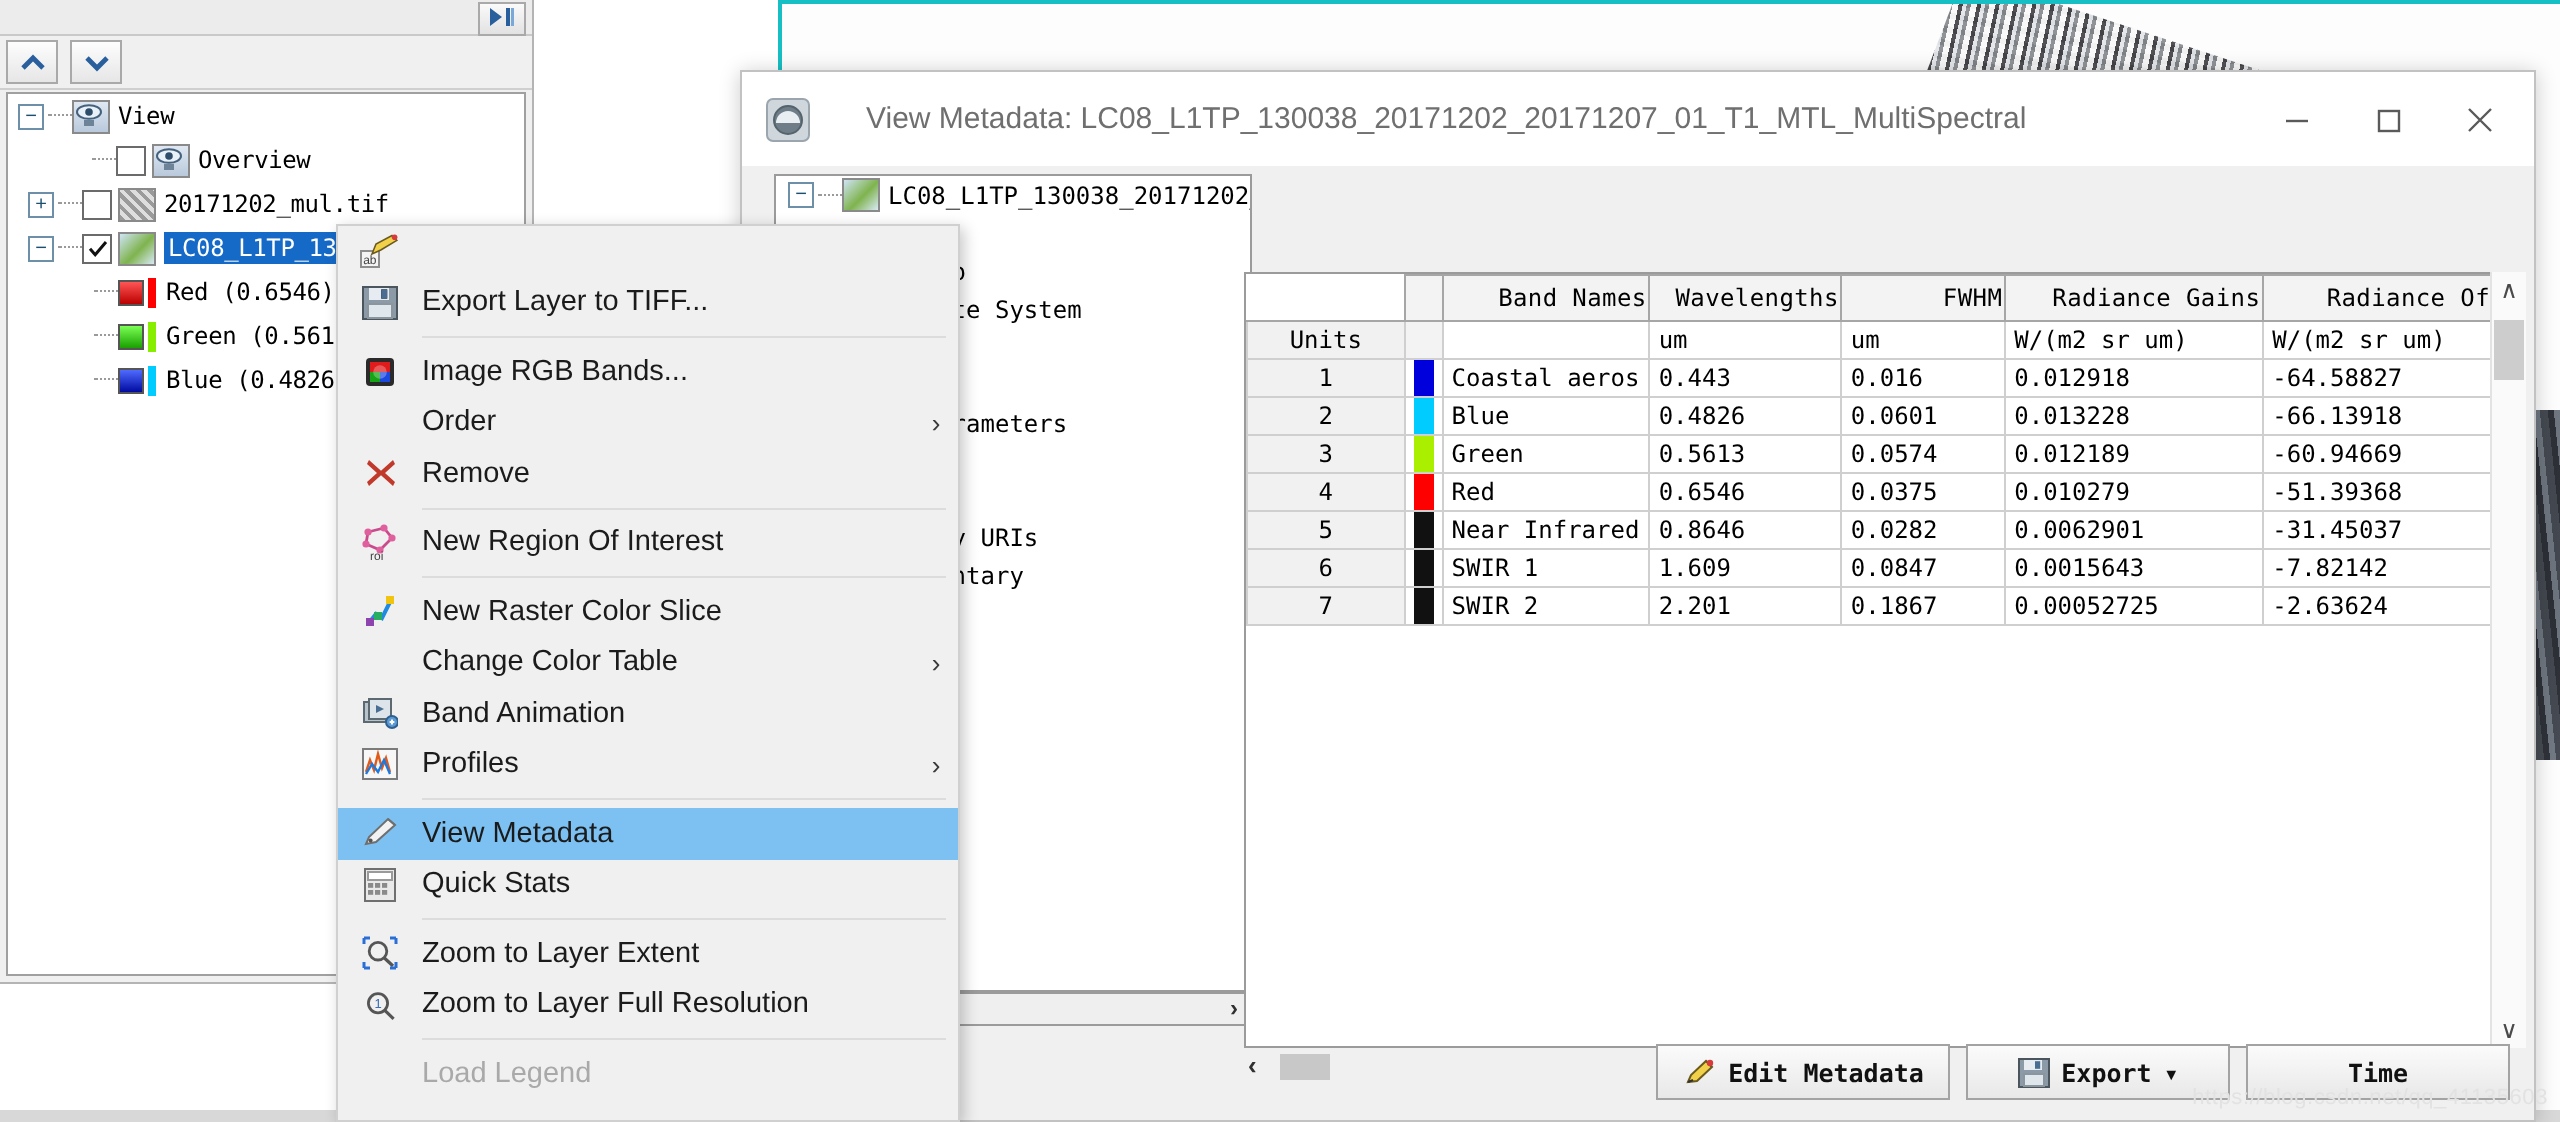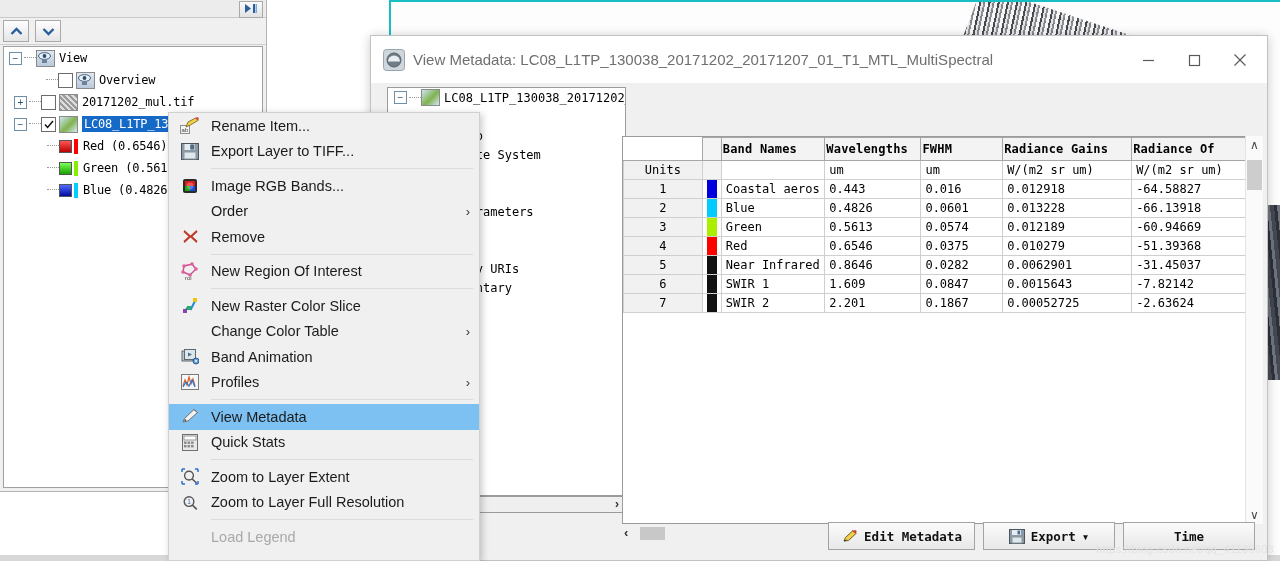--- a/index.html
+++ b/index.html
@@ -97,21 +97,21 @@
   .mi.hl{background:#7cc1f2;}
   .mi.disabled{color:#a9a9a9;}
   .msep{height:1px;background:#dcdcdc;margin:4px 6px 4px 42px;}
 
   
   #meta-dialog{
     position:absolute;left:370px;top:35px;width:898px;height:526px;
     background:#f0f0f0;border:1px solid #c2c2c2;
     box-shadow:0 1px 10px rgba(0,0,0,.20);box-sizing:border-box;
   }
-  #md-titlebar{height:47px;background:#ffffff;display:flex;align-items:center;position:relative;}
+  #md-titlebar{height:47px;background:#ffffff;display:flex;align-items:center;position:relative;gap:20px;}
   #md-appicon{margin-left:12px;width:22px;height:22px;flex:none;}
   #md-title{
     margin-left:8px;font-size:15px;color:#6f6f6f;font-family:"Liberation Sans",sans-serif;
     white-space:nowrap;overflow:hidden;
   }
   .wbtn{width:46px;height:32px;display:flex;align-items:center;justify-content:center;color:#5a5a5a;}
   #md-winbtns{position:absolute;right:4px;top:8px;display:flex;}
   #md-body{position:absolute;left:0;top:47px;right:0;bottom:0;background:#f0f0f0;}
 
   #md-tree{
@@ -130,22 +130,22 @@
   #md-tree-hscroll .thumb{position:absolute;left:45px;top:1px;width:45px;height:13px;background:#c8c8c8;}
   #md-tree-hscroll .arr{position:absolute;right:4px;top:0px;font-size:12px;color:#303030;font-weight:bold;}
 
   #md-table-wrap{
     position:absolute;left:251px;top:53px;width:626px;height:388px;
     background:#fff;border:1px solid #9b9b9b;box-sizing:border-box;overflow:hidden;
   }
   table.meta{border-collapse:collapse;table-layout:fixed;
     font-family:"DejaVu Sans Mono","Liberation Mono",monospace;font-size:12px;color:#000;}
   table.meta th{
-    background:#f3f3f3;border:1px solid #a6a6a6;height:20px;font-weight:bold;
-    text-align:left;letter-spacing:.2px;margin-left:48px;
+    background:#f3f3f3;border:1px solid #a6a6a6;height:20px;font-weight:normal;
+    text-align:right;letter-spacing:.2px;margin-left:48px;
   }
   table.meta td{border:1px solid #cfcfcf;height:18px;padding:0 4px;overflow:hidden;white-space:nowrap;}
   td.rowhdr{background:#f1f1f1;text-align:center;border:1px solid #a6a6a6;}
   td.colorcell{padding:0;width:10px;}
   .cswatch{width:10px;height:18px;}
 
   #md-vscroll{
     position:absolute;right:4px;top:53px;width:17px;height:388px;background:#fafafa;
     border-left:1px solid #e3e3e3;
   }
@@ -506,21 +506,20 @@
 
   <div class="mi">
     <span class="micon">
       <svg width="20" height="18" viewBox="0 0 20 18">
           <rect x="0.5" y="8.5" width="9" height="8" fill="#f4f4f4" stroke="#8e8e8e"></rect>
           <text x="1.6" y="15" font-family="Liberation Sans, sans-serif" font-size="6" fill="#444">ab</text>
           <path d="M6 10 L8 5 L16 0.8 L18.4 3.2 L10.4 8 Z" fill="#f2d14a" stroke="#6b5a1e" stroke-width=".8"></path>
           <circle cx="17.3" cy="1.6" r="1.4" fill="#d73b3b"></circle>
         </svg>
     </span>
-    <span class="mlabel">Rename Item...</span>
     <span class="marrow"></span>
   </div>
 
   <div class="mi">
     <span class="micon">
       <svg width="18" height="17" viewBox="0 0 18 17">
           <rect x="0.5" y="0.5" width="17" height="16" fill="#8b9aa6" stroke="#4a555e"></rect>
           <rect x="3.5" y="1" width="10" height="6" fill="#e6ecf1"></rect>
           <rect x="9.6" y="1.7" width="3" height="4.6" fill="#3f6casa"></rect>
           <rect x="9.6" y="1.7" width="3" height="4.6" fill="#4a6e92"></rect>

